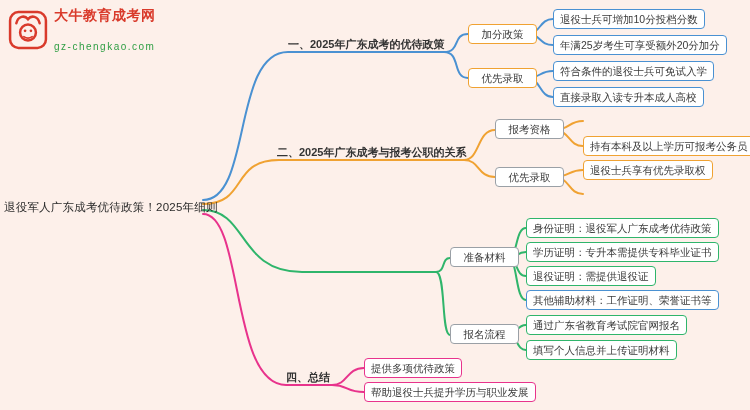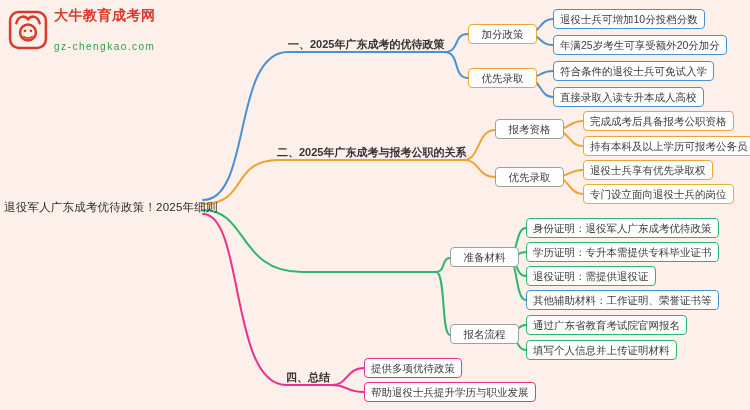--- a/index.html
+++ b/index.html
@@ -90,25 +90,23 @@
   <div class="node blabel" style="left:286px;top:370px">四、总结</div>
 
   <div class="node box cat bd-orange" style="left:468px;top:24px">加分政策</div>
   <div class="node box bd-blue" style="left:553px;top:9px">退役士兵可增加10分投档分数</div>
   <div class="node box bd-blue" style="left:553px;top:35px">年满25岁考生可享受额外20分加分</div>
   <div class="node box cat bd-orange" style="left:468px;top:68px">优先录取</div>
   <div class="node box bd-blue" style="left:553px;top:61px">符合条件的退役士兵可免试入学</div>
   <div class="node box bd-blue" style="left:553px;top:87px">直接录取入读专升本成人高校</div>
 
   <div class="node box cat bd-gray" style="left:495px;top:119px">报考资格</div>
-  <div class="node box bd-orange" style="left:583px;top:111px">完成成考后具备报考公职资格</div>
   <div class="node box bd-orange" style="left:583px;top:136px">持有本科及以上学历可报考公务员</div>
   <div class="node box cat bd-gray" style="left:495px;top:167px">优先录取</div>
   <div class="node box bd-orange" style="left:583px;top:160px">退役士兵享有优先录取权</div>
-  <div class="node box bd-yellow" style="left:583px;top:184px">专门设立面向退役士兵的岗位</div>
 
   <div class="node box cat bd-gray" style="left:450px;top:247px">准备材料</div>
   <div class="node box bd-green" style="left:526px;top:218px">身份证明：退役军人广东成考优待政策</div>
   <div class="node box bd-green" style="left:526px;top:242px">学历证明：专升本需提供专科毕业证书</div>
   <div class="node box bd-green" style="left:526px;top:266px">退役证明：需提供退役证</div>
   <div class="node box bd-blue" style="left:526px;top:290px">其他辅助材料：工作证明、荣誉证书等</div>
   <div class="node box cat bd-gray" style="left:450px;top:324px">报名流程</div>
   <div class="node box bd-green" style="left:526px;top:315px">通过广东省教育考试院官网报名</div>
   <div class="node box bd-green" style="left:526px;top:340px">填写个人信息并上传证明材料</div>
 

